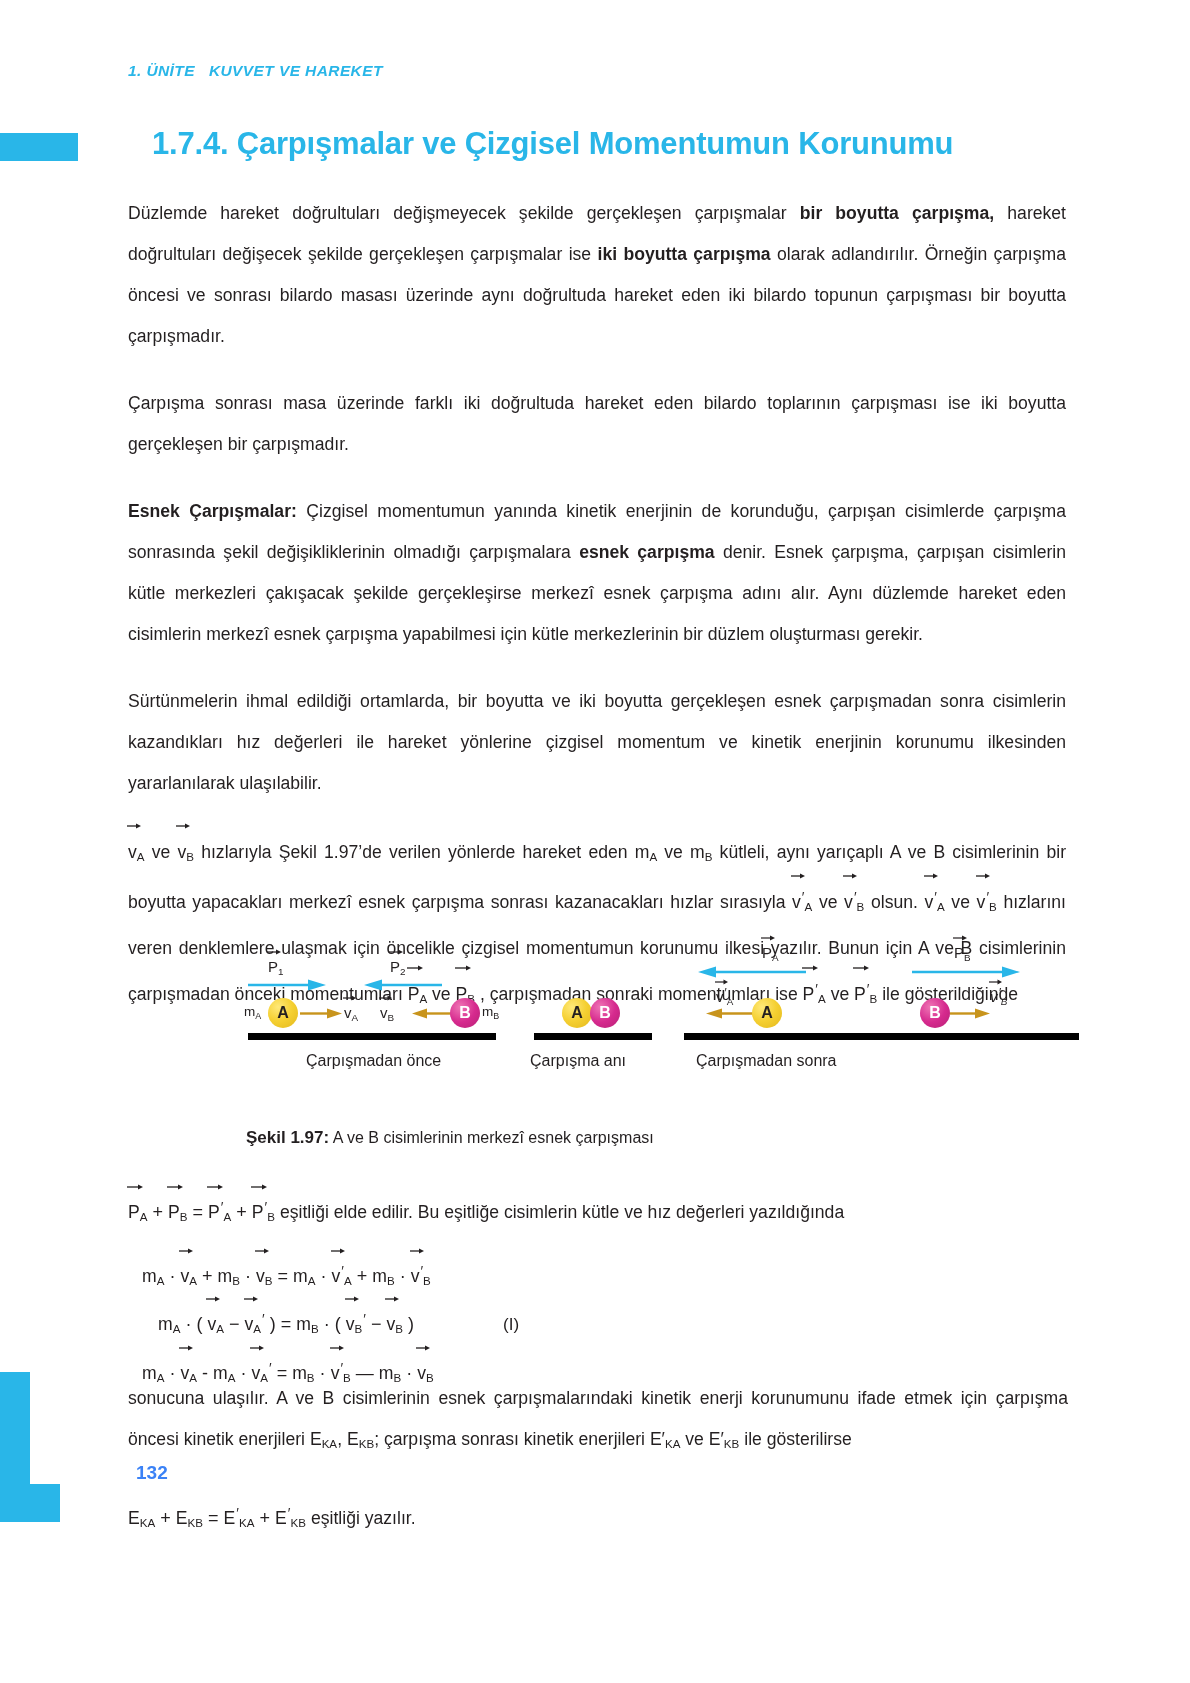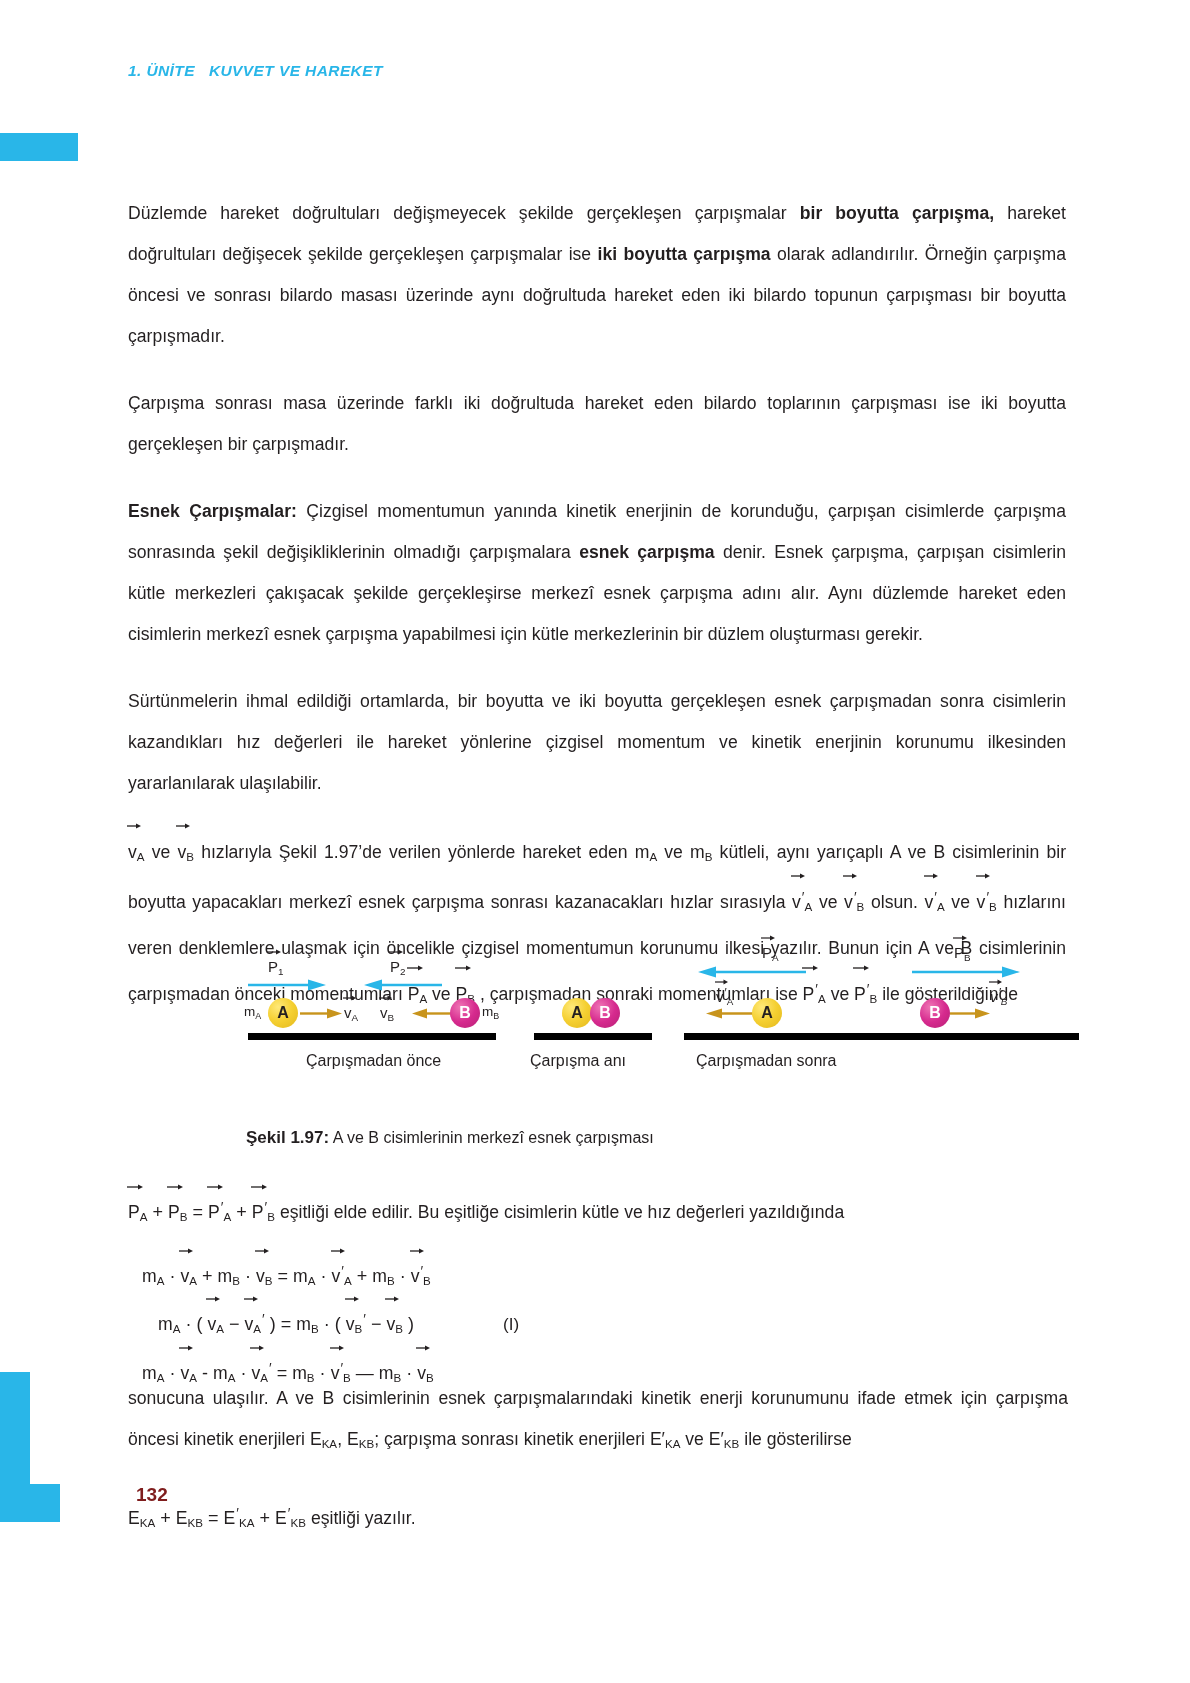--- a/index.html
+++ b/index.html
@@ -212,35 +212,35 @@
   .eq-indent2 { padding-left: 30px; }
   .eq-tag { margin-left: 84px; font-size: 17px; }
 
   
   .page-no {
     position: absolute;
     left: 136px;
     top: 1462px;
     font-size: 19px;
     font-weight: bold;
-    color: #7f1d1d;
-    margin-top: 22px;
+    color: #3b82f6;
   }
 </style>
 </head>
 <body>
 
 <div class="page">
 
   <div class="blue-tab"></div>
 
   <div class="running-head">
     <span class="unit-no">1. ÜNİTE</span><span>KUVVET VE HAREKET</span>
   </div>
 
+  <div class="section-title">1.7.4. Çarpışmalar ve Çizgisel Momentumun Korunumu</div>
 
   <div class="content">
 
     <p class="para"><span>Düzlemde hareket doğrultuları değişmeyecek şekilde gerçekleşen çarpışmalar </span><b>bir boyutta çarpışma,</b><span> hareket doğrultuları değişecek şekilde gerçekleşen çarpışmalar ise </span><b>iki boyutta çarpışma</b><span> olarak adlandırılır. Örneğin çarpışma öncesi ve sonrası bilardo masası üzerinde aynı doğrultuda hareket eden iki bilardo topunun çarpışması bir boyutta çarpışmadır.</span></p>
 
     <p class="para">Çarpışma sonrası masa üzerinde farklı iki doğrultuda hareket eden bilardo toplarının çarpışması ise iki boyutta gerçekleşen bir çarpışmadır.</p>
 
 
     <p class="para"><b>Esnek Çarpışmalar:</b><span> Çizgisel momentumun yanında kinetik enerjinin de korunduğu, çarpışan cisimlerde çarpışma sonrasında şekil değişikliklerinin olmadığı çarpışmalara </span><b>esnek çarpışma</b><span> denir. Esnek çarpışma, çarpışan cisimlerin kütle merkezleri çakışacak şekilde gerçekleşirse merkezî esnek çarpışma adını alır. Aynı düzlemde hareket eden cisimlerin merkezî esnek çarpışma yapabilmesi için kütle merkezlerinin bir düzlem oluşturması gerekir.</span></p>
 

